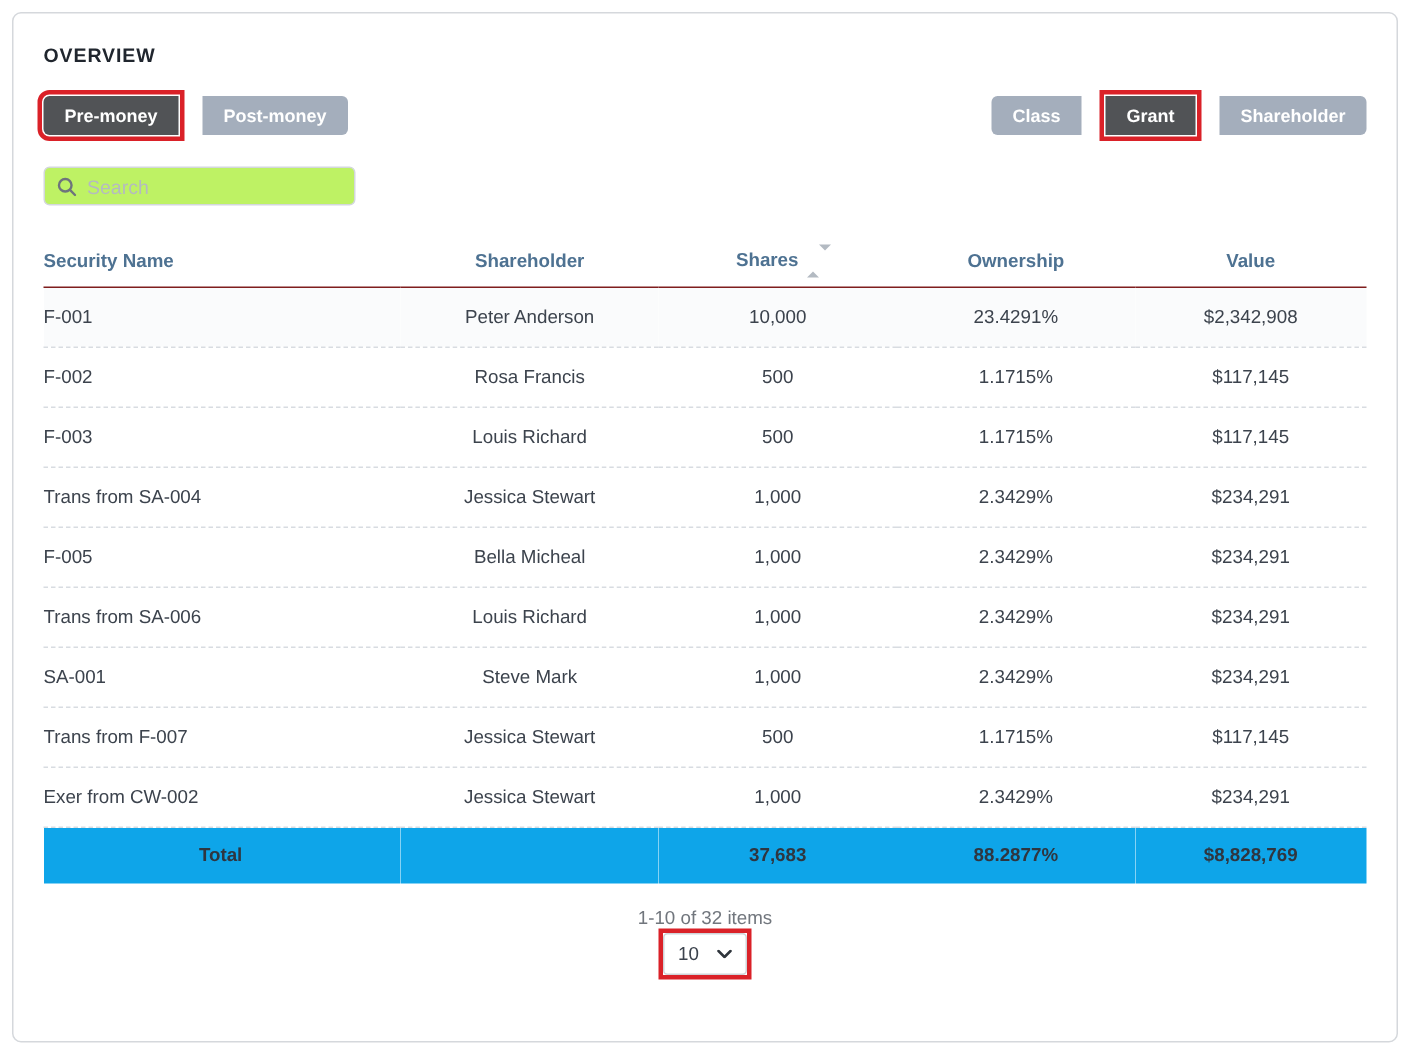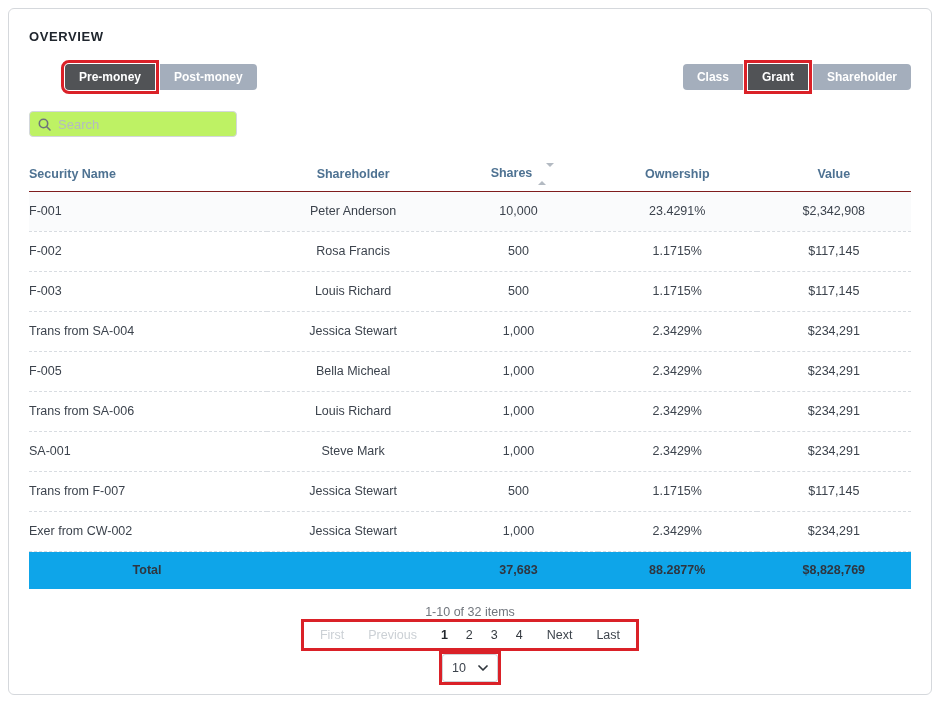--- a/index.html
+++ b/index.html
@@ -8,21 +8,21 @@
     position: absolute; left: 8px; top: 8px; width: 924px; height: 687px;
     background: #ffffff; border: 1px solid #d5d8dc; border-radius: 6px;
     padding: 20px 20px 14px 20px; overflow: hidden;
   }
   .page-title {
     font-size: 13px; font-weight: bold; color: #20262e; letter-spacing: 0.6px;
     margin-bottom: 20px;
   }
   
   .toggle-row { display: flex; justify-content: space-between; align-items: center; margin-bottom: 21px; }
-  .btn-group { display: inline-flex; gap: 5px; margin-left: 36px; }
+  .btn-group { display: inline-flex; gap: 16px; }
   .seg-btn {
     height: 26px; padding: 0 14px; border: none; cursor: pointer;
     font-family: inherit; font-size: 12px; font-weight: bold; color: #ffffff;
     background: #a4aebc; position: relative;
   }
   .btn-group .seg-btn:first-child { border-radius: 4px 0 0 4px; }
   .btn-group .seg-btn:last-child { border-radius: 0 4px 4px 0; }
   .seg-btn.active { background: #515356; }
   .seg-btn.annotated { outline: 3px solid #da2128; outline-offset: 1px; z-index: 2; }
   
@@ -198,34 +198,20 @@
         <td></td>
         <td>37,683</td>
         <td>88.2877%</td>
         <td>$8,828,769</td>
       </tr>
     </tbody>
   </table>
 
   <div class="footer">
     <div class="items-summary">1-10 of 32 items</div>
-    <div class="pagination-wrap">
-      <div class="pagination-box">
-        <span class="page-link disabled">First</span>
-        <span class="page-link disabled">Previous</span>
-        <span class="page-nums">
-          <span class="page-num current">1</span>
-          <span class="page-num">2</span>
-          <span class="page-num">3</span>
-          <span class="page-num">4</span>
-        </span>
-        <span class="page-link">Next</span>
-        <span class="page-link">Last</span>
-      </div>
-    </div>
     <div class="pagesize-annotation">
       <div class="page-size-select">
         <span>10</span>
         <svg width="10" height="6" viewBox="0 0 10 6">
           <polyline points="1,1 5,5 9,1" fill="none" stroke="#2f353c" stroke-width="1.7" stroke-linecap="round" stroke-linejoin="round"></polyline>
         </svg>
       </div>
     </div>
   </div>
 

